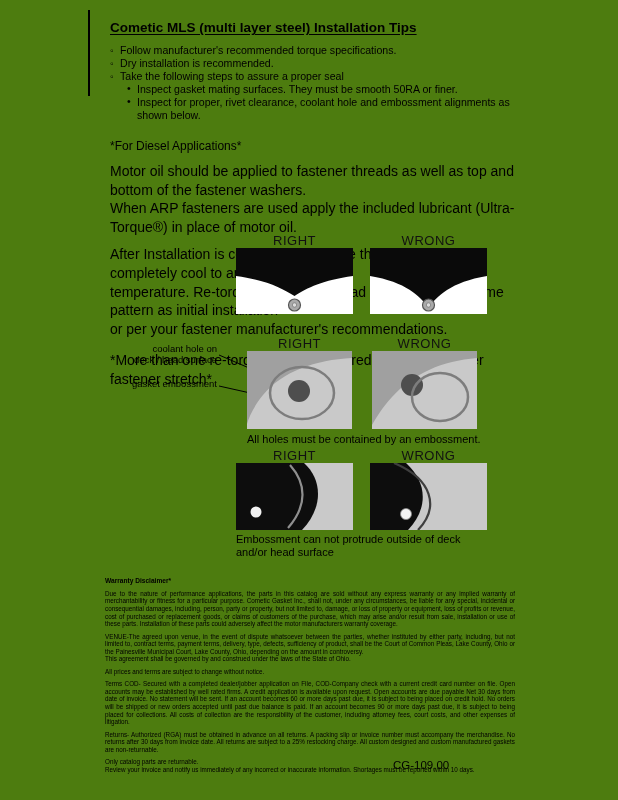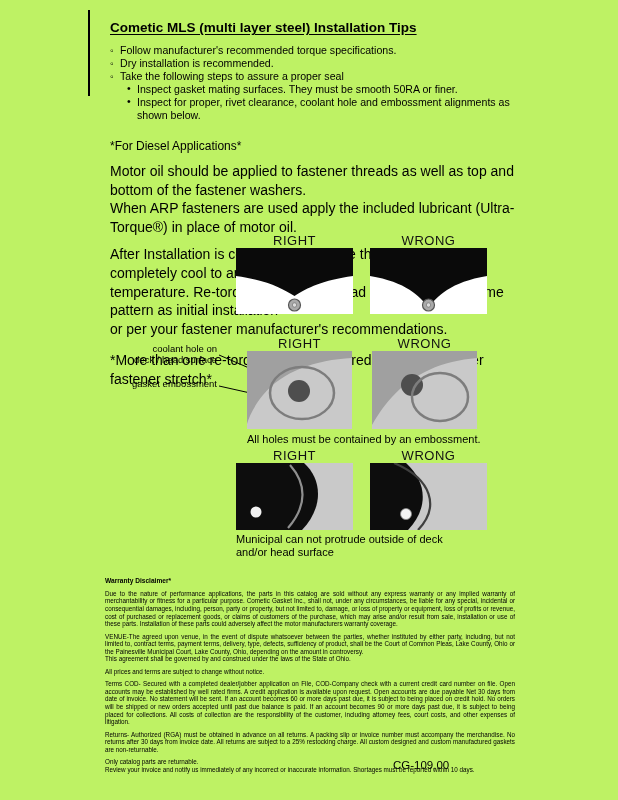--- a/index.html
+++ b/index.html
@@ -1,17 +1,17 @@
 <!DOCTYPE html>
 <html><head>
 <meta charset="utf-8">
 <style>
   html,body{margin:0;padding:0;background:#ffffff;}
   .page{
-    position:relative;width:618px;height:800px;background:#bef264;overflow:hidden;
+    position:relative;width:618px;height:800px;background:#4d7c0f;overflow:hidden;
     font-family:"Liberation Sans","DejaVu Sans",sans-serif;color:#000;
   }
   .left-rule{position:absolute;left:88px;top:10px;width:2px;height:86px;background:#000;}
   .content{position:absolute;top:20px;left:110px;width:408px;}
   .title{font-size:13.5px;font-weight:bold;text-decoration:underline;text-underline-offset:2px;margin:0 0 9px;}
   ul.tips,ul.subtips{list-style:none;margin:0;padding:0;font-size:10.6px;line-height:13px;}
   ul.tips > li{position:relative;padding-left:10px;}
   ul.tips > li::before{content:"◦";position:absolute;left:0;top:0;}
   ul.subtips{margin-left:17px;}
   ul.subtips > li{position:relative;padding-left:10px;}
@@ -127,21 +127,21 @@
       </svg>
     </div>
     <div class="fig" style="left:370px;top:230px;">
       <svg width="117" height="67" viewBox="0 0 117 67">
         <rect x="0" y="0" width="117" height="67" fill="#c9c9c9"></rect>
         <path d="M0,0 H36 C58,20 58,46 38,67 H0 Z" fill="#0d0d0d"></path>
         <path d="M24,0 C62,16 70,44 48,67" fill="none" stroke="#3f3f3f" stroke-width="2.2"></path>
         <circle cx="36" cy="51" r="5.5" fill="#f5f5f5" stroke="#888" stroke-width="0.8"></circle>
       </svg>
     </div>
-    <div class="caption" style="left:236px;top:300px;width:290px;">Municipal can not protrude outside of deck
+    <div class="caption" style="left:236px;top:300px;width:290px;">Embossment can not protrude outside of deck
 and/or head surface</div>
 
   </div>
 
   <div class="legal">
     <p class="legal-heading">Warranty Disclaimer*</p>
     <p>Due to the nature of performance applications, the parts in this catalog are sold without any express warranty or any implied warranty of merchantability or fitness for a particular purpose.  Cometic Gasket Inc., shall not, under any circumstances, be liable for any special, incidental or consequential damages, including, person, party or property, but not limited to, damage, or loss of property or equipment, loss of profits or revenue, cost of purchased or replacement goods, or claims of customers of the purchase, which may arise and/or result from sale, installation or use of these parts.  Installation of these parts could adversely affect the motor manufacturers warranty coverage.</p>
     <p>VENUE-The agreed upon venue, in the event of dispute whatsoever between the parties, whether instituted by either party, including, but not limited to, contract terms, payment terms, delivery, type, defects, sufficiency of product, shall be the Court of Common Pleas, Lake County, Ohio or the Painesville Municipal Court, Lake County, Ohio, depending on the amount in controversy.
 This agreement shall be governed by and construed under the laws of the State of Ohio.</p>
     <p>All prices and terms are subject to change without notice.</p>

